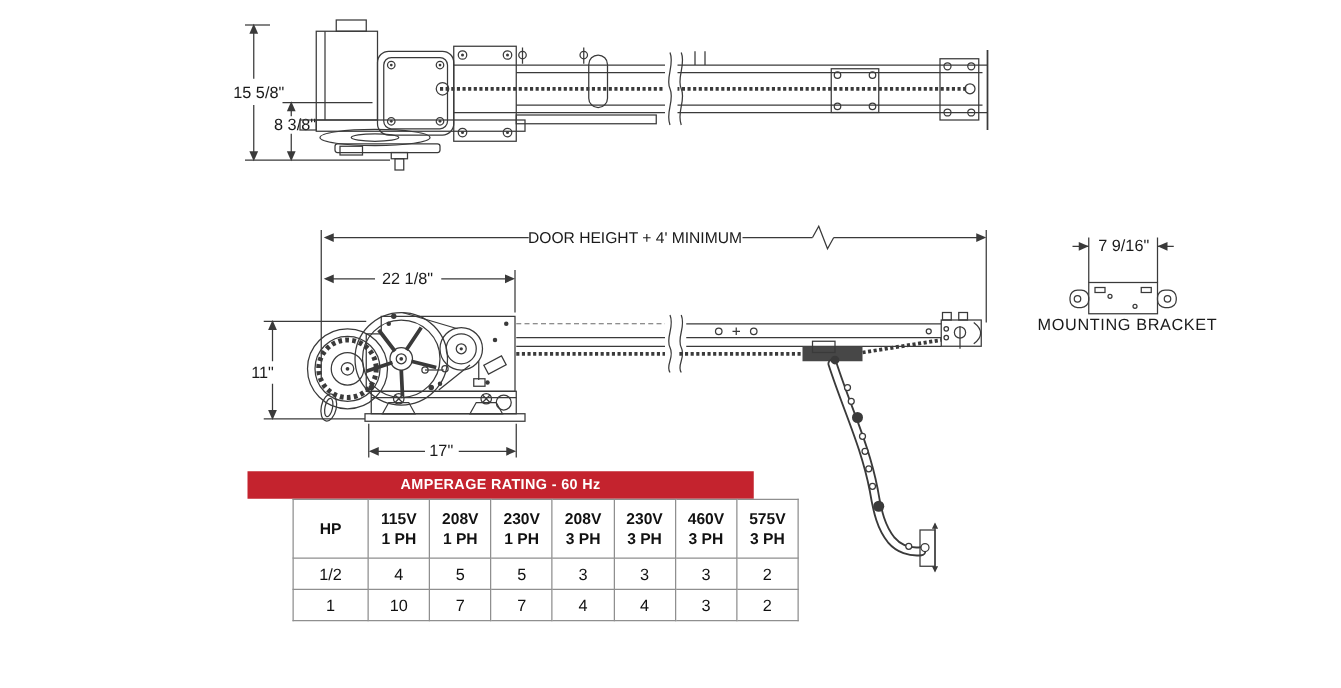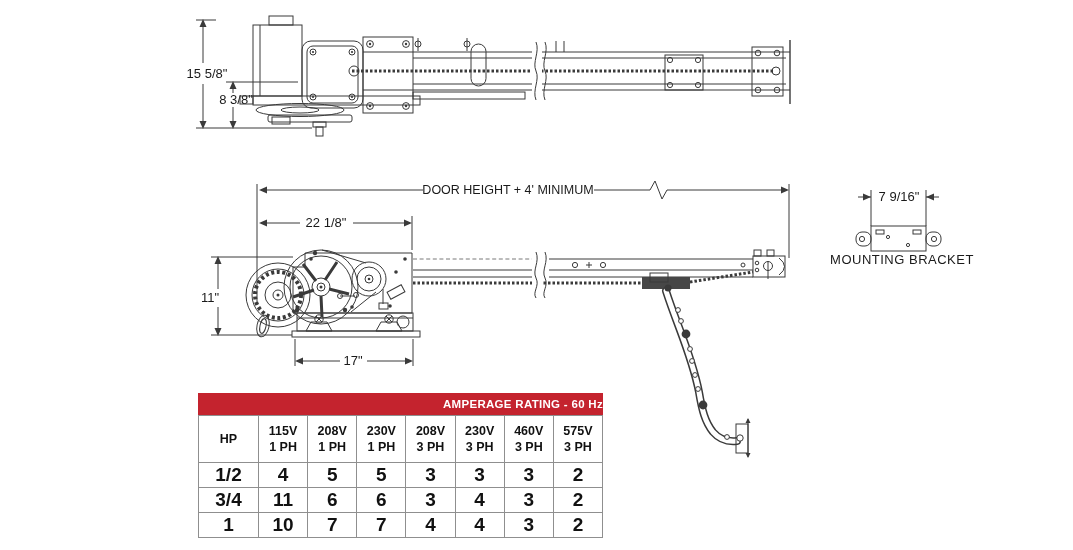--- a/index.html
+++ b/index.html
@@ -13,27 +13,27 @@
   .fil{fill:#3a3a3a;stroke:none;}
   .wht{fill:#ffffff;stroke:none;}
   .chain{fill:none;stroke:#3a3a3a;stroke-width:3;stroke-dasharray:2.5 2;}
   .hid{fill:none;stroke:#6a6a6a;stroke-width:0.9;stroke-dasharray:4 2.6;}
   .dimtxt{font-family:"Liberation Sans",sans-serif;font-size:13px;fill:#1a1a1a;}
   .dimtxt2{font-family:"Liberation Sans",sans-serif;font-size:12.5px;fill:#1a1a1a;}
   .lbltxt{font-family:"Liberation Sans",sans-serif;font-size:13px;fill:#1a1a1a;letter-spacing:.5px;}
 
   
   #amp{position:absolute;left:198px;top:377px;width:405px;}
-  #amp .amp-title{height:22px;line-height:22px;text-align:right;color:#fff;
-      font-weight:bold;font-size:11.5px;letter-spacing:.3px;background:#C4232E;margin-top:16px;}
-  #amp table{border-collapse:collapse;table-layout:fixed;width:100%;}
+  #amp .amp-title{height:22px;line-height:22px;text-align:center;color:#fff;
+      font-weight:bold;font-size:11.5px;letter-spacing:.3px;background:#C4232E;}
+  #amp table{border-collapse:collapse;table-layout:fixed;width:100%;margin-left:36px;}
   #amp th,#amp td{border:1px solid #8f8f8f;text-align:center;color:#111;
       font-family:"Liberation Sans",sans-serif;background:#fff;padding:0;}
   #amp th{height:46px;font-size:12.5px;font-weight:bold;line-height:1.3;}
-  #amp td{height:24px;font-size:19px;font-weight:bold;}
+  #amp td{height:24px;font-size:13px;font-weight:normal;}
   #amp .v,#amp .s{display:block;}
   #amp .s:empty{display:none;}
 </style>
 </head>
 <body>
 
 <div id="stage">
 
 <svg id="drawing" width="1073" height="550" viewBox="0 0 1073 550">
 
@@ -334,30 +334,20 @@
         <td>1/2</td>
         <td>4</td>
         <td>5</td>
         <td>5</td>
         <td>3</td>
         <td>3</td>
         <td>3</td>
         <td>2</td>
       </tr>
       <tr>
-        <td>3/4</td>
-        <td>11</td>
-        <td>6</td>
-        <td>6</td>
-        <td>3</td>
-        <td>4</td>
-        <td>3</td>
-        <td>2</td>
-      </tr>
-      <tr>
         <td>1</td>
         <td>10</td>
         <td>7</td>
         <td>7</td>
         <td>4</td>
         <td>4</td>
         <td>3</td>
         <td>2</td>
       </tr>
     </tbody>

